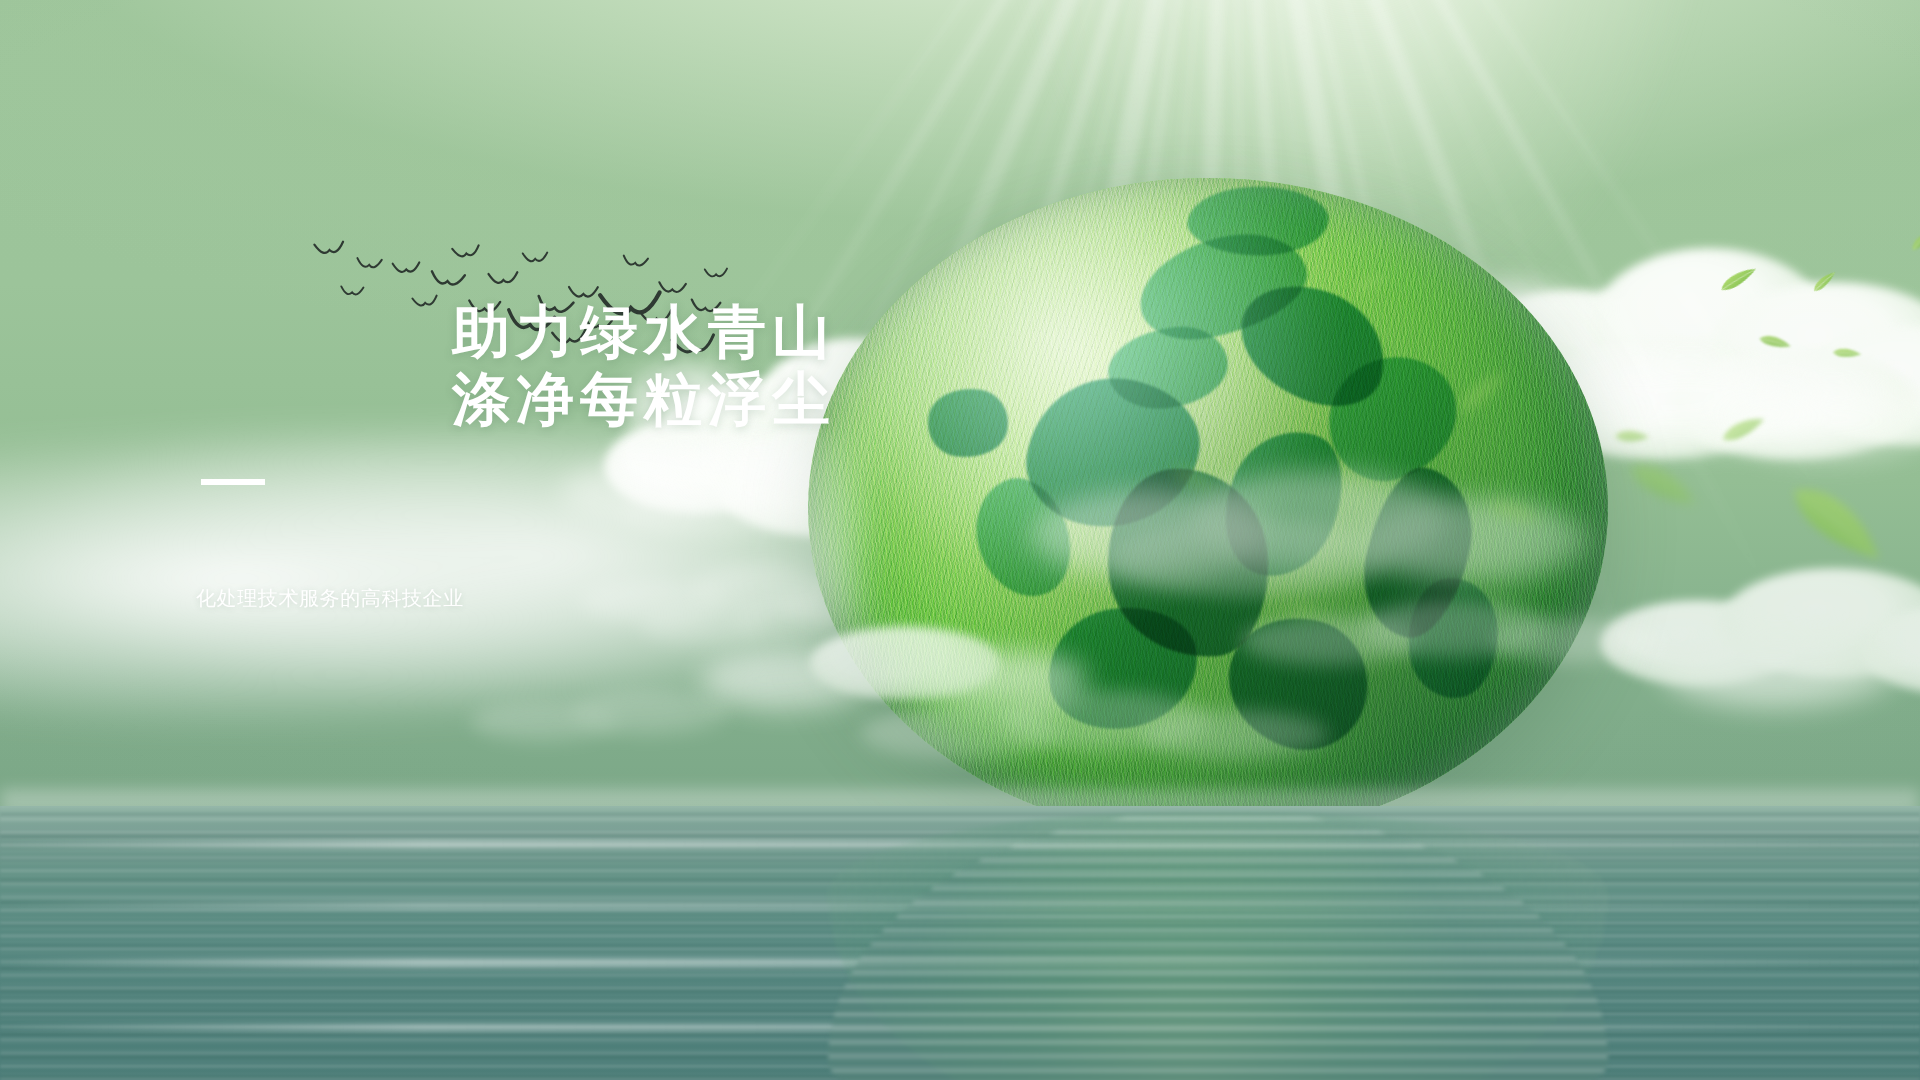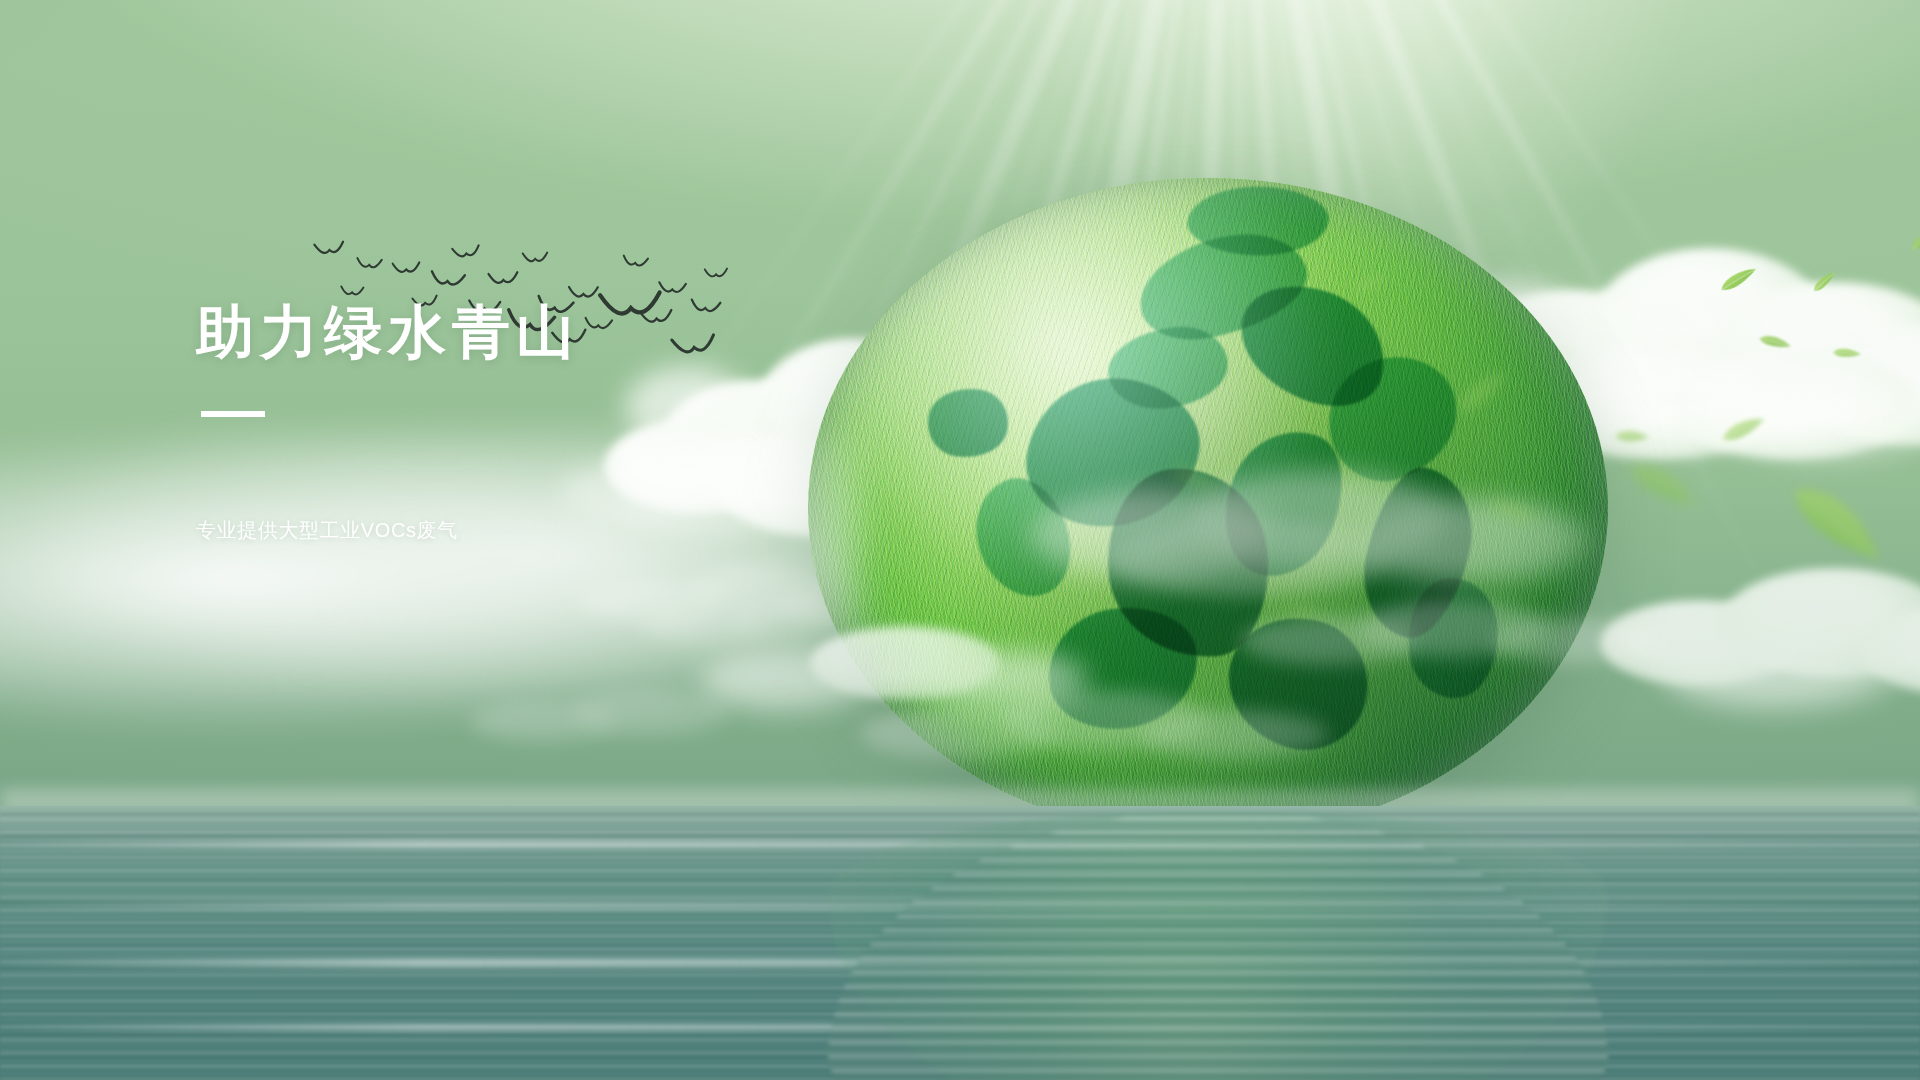--- a/index.html
+++ b/index.html
@@ -186,20 +186,21 @@
     z-index:40;
   }
   .headline{
     font-size:58px;
     line-height:1.16;
     font-weight:700;
     color:#ffffff;
     letter-spacing:6px;
     text-shadow:0 2px 10px rgba(60,100,70,.22);
     white-space:nowrap;
+    text-align:right;
   }
   .divider{
     width:64px; height:6px;
     background:#ffffff;
     margin:46px 0 0 5px;
   }
   .subcopy{
     margin-top:52px;
     font-size:20px;
     line-height:2.05;
@@ -639,20 +640,21 @@
     <div class="water-band" style="top:152px;height:10px;"></div>
     <div class="water-band" style="top:218px;height:7px;"></div>
   </div>
   <div class="reflection">
     <div class="grass"></div>
   </div>
   <div class="reflection-mask"></div>
 
   <div class="copy">
     <div class="headline">助力绿水青山</div>
+    <div class="headline">涤净每粒浮尘</div>
     <div class="divider"></div>
     <div class="subcopy">
       <br>
-      <span>专业提供大型工业VOCs废气</span>
+      <span>化处理技术服务的高科技企业</span>
     </div>
   </div>
 
 </div>
 
 </body></html>

